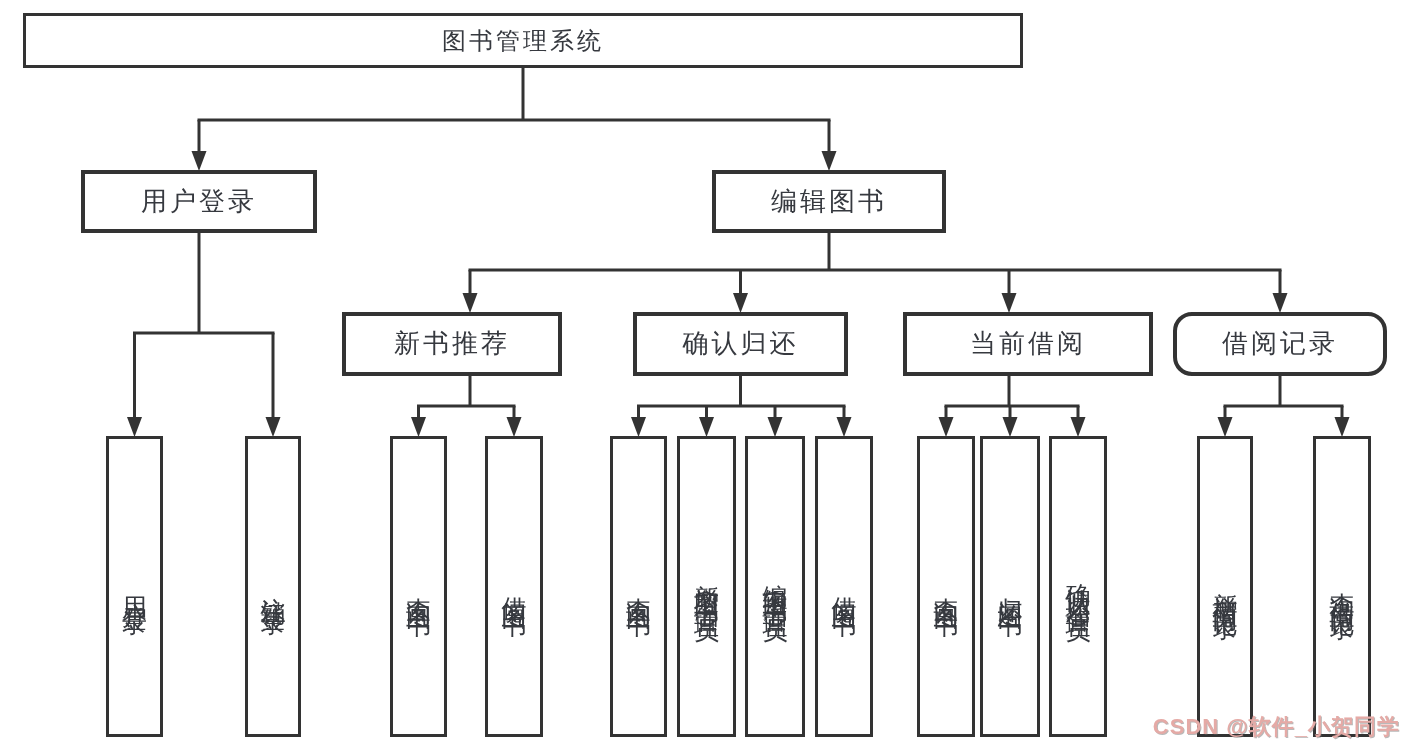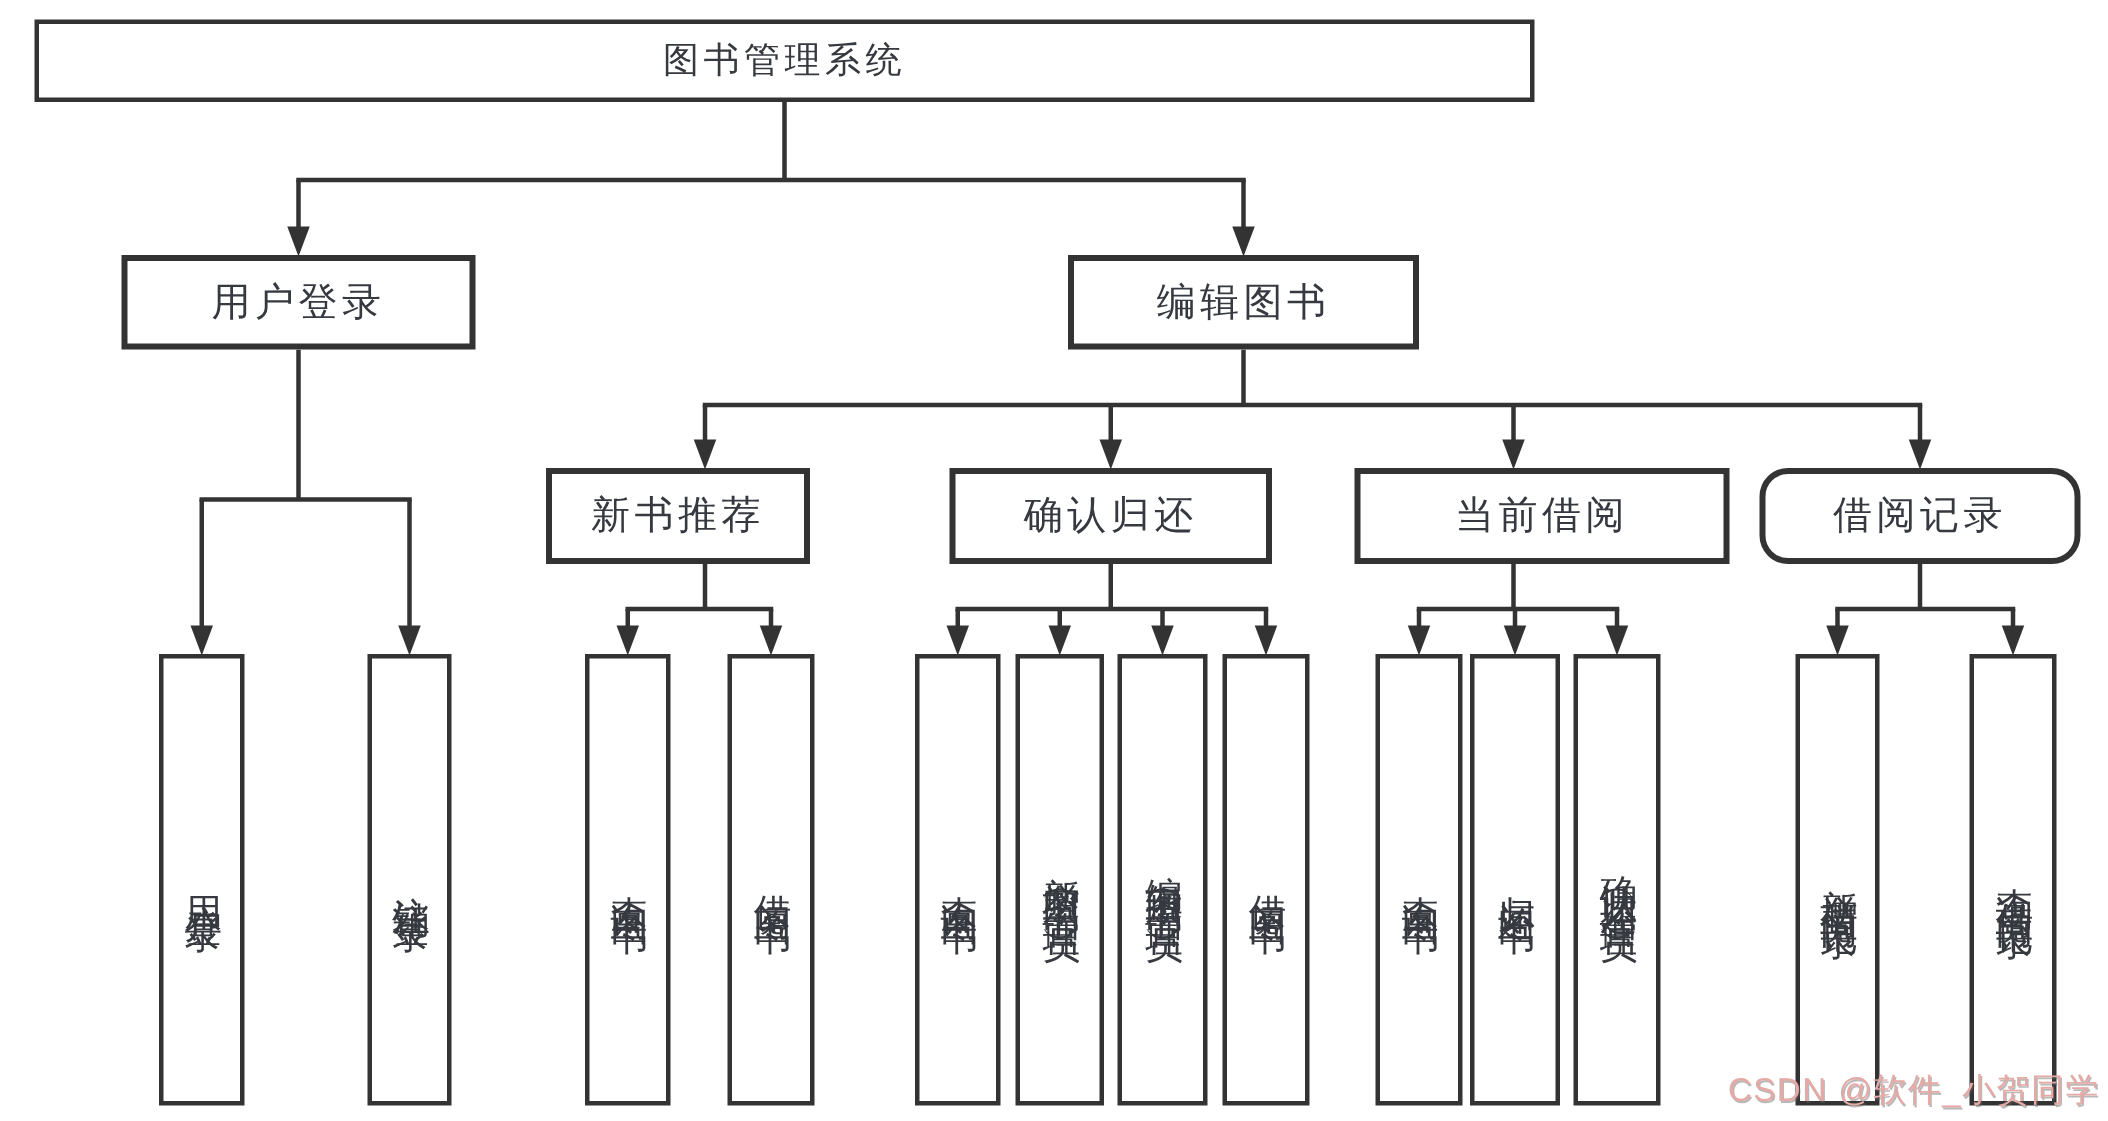--- a/index.html
+++ b/index.html
@@ -17,20 +17,21 @@
   .node.mid{font-size:26px;letter-spacing:3px;border-width:4px;}
   .node.leaf{
     font-size:25px;border-width:3px;line-height:1;
     writing-mode:vertical-rl;text-orientation:mixed;letter-spacing:5px;
   }
   .watermark{
     position:absolute;right:5px;bottom:5px;z-index:3;
     font-size:22px;letter-spacing:1px;color:#e5aaa6;
     text-shadow:1px 1px 0 rgba(100,100,100,0.45);
     white-space:nowrap;
+    font-weight:bold;
   }
 </style>
 </head>
 <body>
 
 <div class="canvas" id="diagram">
   <svg class="connectors" id="connector-layer" viewBox="0 0 1405 747" xmlns="http://www.w3.org/2000/svg">
       <line x1="523" y1="68" x2="523" y2="120" stroke="#333333" stroke-width="3"></line>
       <line x1="197.5" y1="120" x2="830.5" y2="120" stroke="#333333" stroke-width="3"></line>
       <line x1="199" y1="120" x2="199" y2="155" stroke="#333333" stroke-width="3"></line>
@@ -81,21 +82,21 @@
       <line x1="1223.5" y1="406" x2="1343.5" y2="406" stroke="#333333" stroke-width="3"></line>
       <line x1="1225" y1="406" x2="1225" y2="421" stroke="#333333" stroke-width="3"></line>
       <polygon points="1217.5,417 1232.5,417 1225,437" fill="#333333"></polygon>
       <line x1="1342" y1="406" x2="1342" y2="421" stroke="#333333" stroke-width="3"></line>
       <polygon points="1334.5,417 1349.5,417 1342,437" fill="#333333"></polygon>
     </svg>
   <div class="watermark">CSDN @软件_小贺同学</div>
 <div class="node wide" style="left: 23px; top: 13px; width: 1000px; height: 55px;">图书管理系统</div>
     <div class="node mid" style="left: 81px; top: 170px; width: 236px; height: 63px;">用户登录</div>
     <div class="node mid" style="left: 712px; top: 170px; width: 234px; height: 63px;">编辑图书</div>
-    <div class="node mid" style="left: 364px; top: 312px; width: 176px; height: 64px;">新书推荐</div>
+    <div class="node mid" style="left: 342px; top: 312px; width: 220px; height: 64px;">新书推荐</div>
     <div class="node mid" style="left: 633px; top: 312px; width: 215px; height: 64px;">确认归还</div>
     <div class="node mid" style="left: 903px; top: 312px; width: 250px; height: 64px;">当前借阅</div>
     <div class="node mid" style="left: 1173px; top: 312px; width: 214px; height: 64px; border-radius: 19px;">借阅记录</div>
     <div class="node leaf" style="left: 106px; top: 436px; width: 57px; height: 301px;">用户登录</div>
     <div class="node leaf" style="left: 245px; top: 436px; width: 56px; height: 301px;">注销登录</div>
     <div class="node leaf" style="left: 390px; top: 436px; width: 57px; height: 301px;">查询图书</div>
     <div class="node leaf" style="left: 485px; top: 436px; width: 58px; height: 301px;">借阅图书</div>
     <div class="node leaf" style="left: 610px; top: 436px; width: 57px; height: 301px;">查询图书</div>
     <div class="node leaf" style="left: 677px; top: 436px; width: 59px; height: 301px;">新增图书（管理员）</div>
     <div class="node leaf" style="left: 745px; top: 436px; width: 60px; height: 301px;">编辑图书（管理员）</div>

